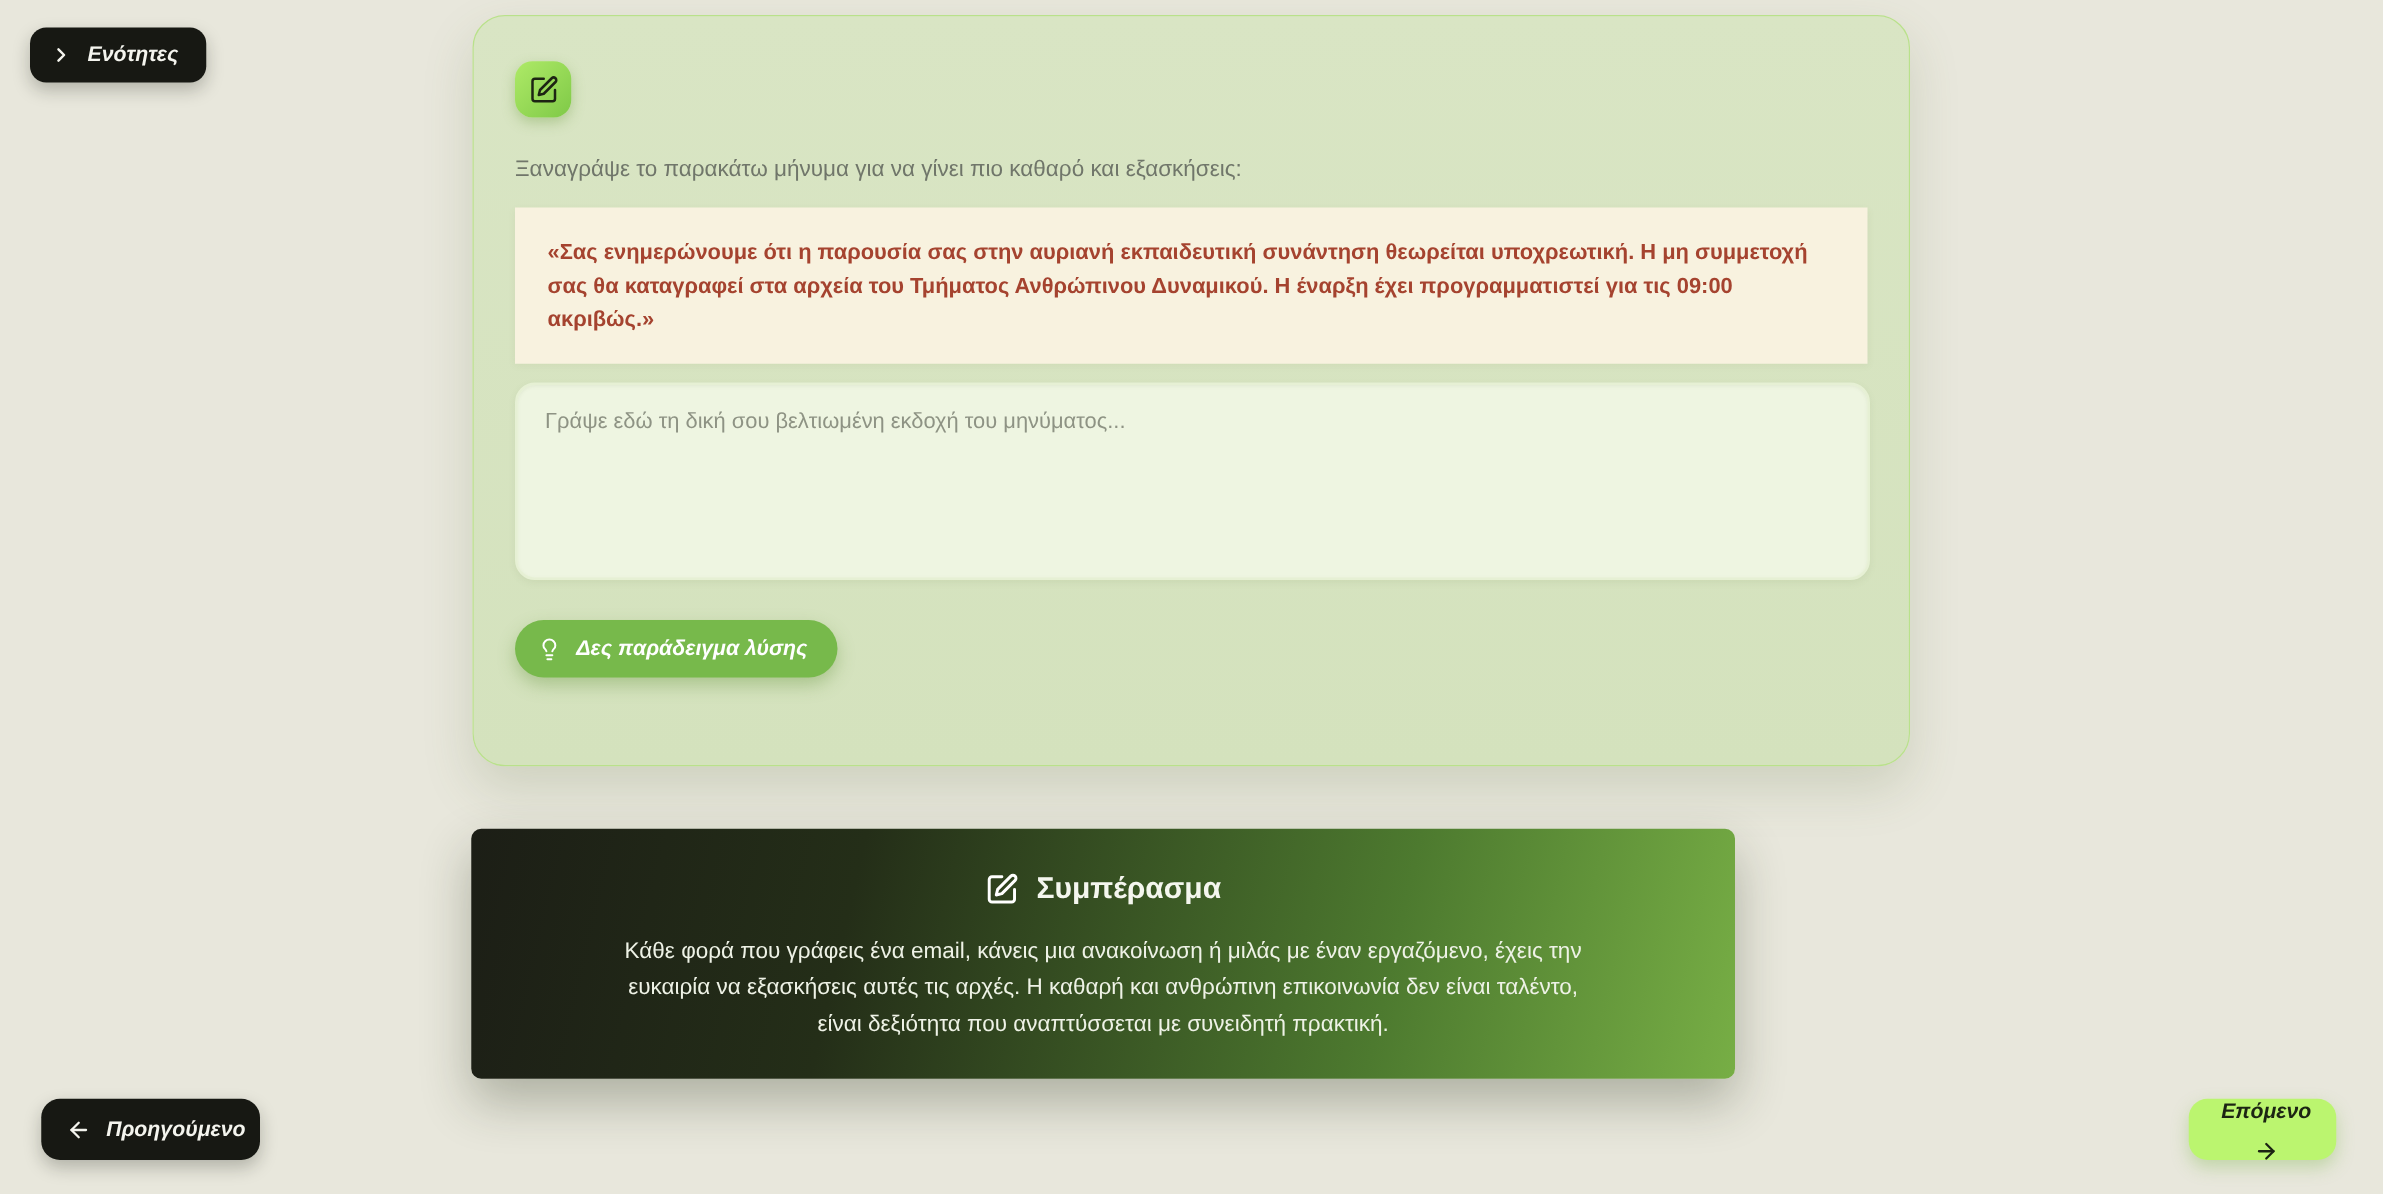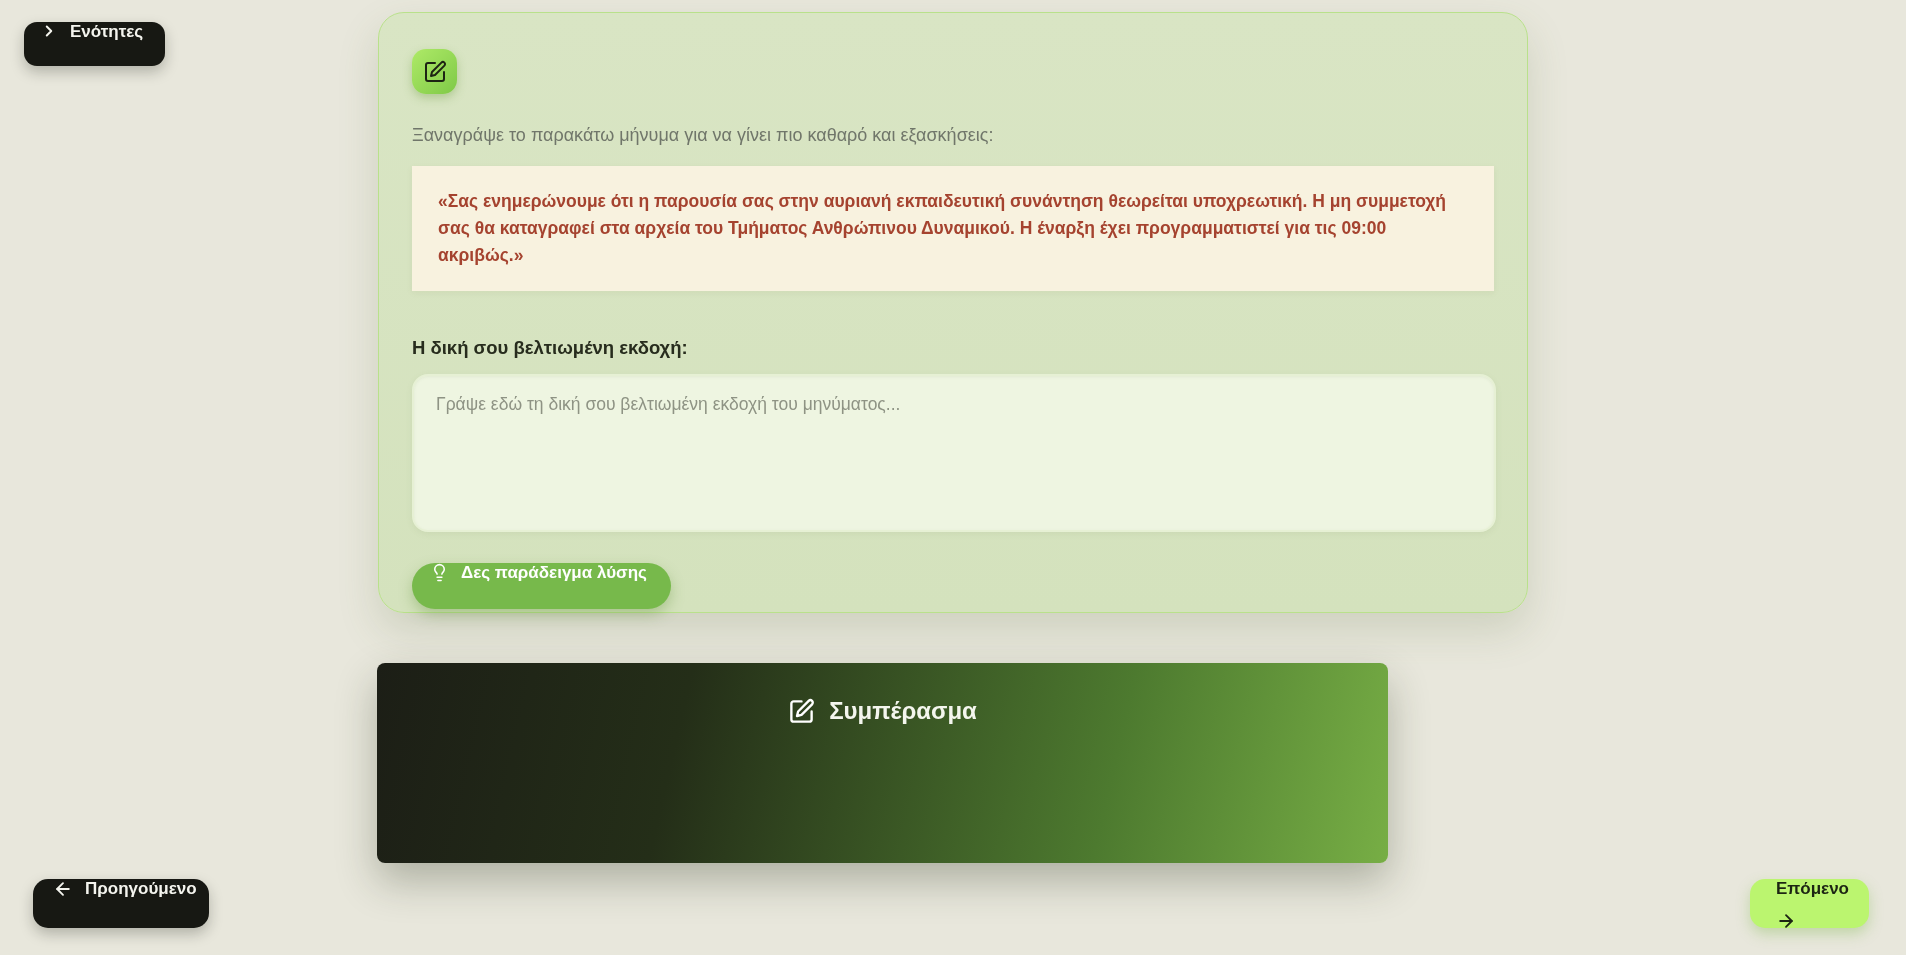--- a/index.html
+++ b/index.html
@@ -9,26 +9,28 @@
     background: #e8e7dc;
     position: relative;
     overflow: hidden;
     color: #20241a;
   }
   svg { display: block; }
 
   
   .pill {
     display: inline-flex;
+    align-items: center;
     gap: 12px;
     border: none;
     border-radius: 14px;
     cursor: pointer;
     font-family: inherit;
     font-weight: 600;
+    font-style: italic;
   }
   .dark-btn {
     background: #171813;
     color: #f4f4ee;
     box-shadow: 0 6px 14px rgba(20,22,15,.25);
   }
 
   .modules-btn {
     position: absolute;
     left: 24px; top: 22px;
@@ -190,21 +192,20 @@
       </svg>
     </span>
   </div>
 
   <p class="instruction">Ξαναγράψε το παρακάτω μήνυμα για να γίνει πιο καθαρό και εξασκήσεις:</p>
 
   <div class="quote-box">
     <p class="quote-text">«Σας ενημερώνουμε ότι η παρουσία σας στην αυριανή εκπαιδευτική συνάντηση θεωρείται υποχρεωτική. Η μη συμμετοχή σας θα καταγραφεί στα αρχεία του Τμήματος Ανθρώπινου Δυναμικού. Η έναρξη έχει προγραμματιστεί για τις 09:00 ακριβώς.»</p>
   </div>
 
-  <p class="answer-label">Η δική σου βελτιωμένη εκδοχή:</p>
 
   <textarea class="answer-input" placeholder="Γράψε εδώ τη δική σου βελτιωμένη εκδοχή του μηνύματος..." style=""></textarea>
 
   <button class="pill example-btn">
     <span>
       <svg width="19" height="19" viewBox="0 0 24 24" fill="none" stroke="#ffffff" stroke-width="2" stroke-linecap="round" stroke-linejoin="round">
         <path d="M15 14c.2-1 .7-1.7 1.5-2.5 1-.9 1.5-2.2 1.5-3.5A6 6 0 0 0 6 8c0 1.3.5 2.6 1.5 3.5.8.8 1.3 1.5 1.5 2.5"></path>
         <path d="M9 18h6"></path>
           <path d="M10 22h4"></path>
       </svg>
@@ -216,20 +217,21 @@
 <section class="conclusion-card">
   <div class="conclusion-header">
     <span>
       <svg width="27" height="27" viewBox="0 0 24 24" fill="none" stroke="#ffffff" stroke-width="2.1" stroke-linecap="round" stroke-linejoin="round">
         <path d="M12 3H5a2 2 0 0 0-2 2v14a2 2 0 0 0 2 2h14a2 2 0 0 0 2-2v-7"></path>
         <path d="M18.4 2.6a2.1 2.1 0 1 1 3 3L12 15l-4 1 1-4Z"></path>
       </svg>
     </span>
     <h2 class="conclusion-title">Συμπέρασμα</h2>
   </div>
+  <p class="conclusion-body">Κάθε φορά που γράφεις ένα email, κάνεις μια ανακοίνωση ή μιλάς με έναν εργαζόμενο, έχεις την ευκαιρία να εξασκήσεις αυτές τις αρχές. Η καθαρή και ανθρώπινη επικοινωνία δεν είναι ταλέντο, είναι δεξιότητα που αναπτύσσεται με συνειδητή πρακτική.</p>
 </section>
 
 <button class="pill dark-btn prev-btn">
   <span>
     <svg width="20" height="20" viewBox="0 0 24 24" fill="none" stroke="#f4f4ee" stroke-width="2.2" stroke-linecap="round" stroke-linejoin="round">
         <path d="M19 12H5"></path>
         <path d="m12 19-7-7 7-7"></path>
       </svg>
   </span>
   <span>Προηγούμενο</span>

